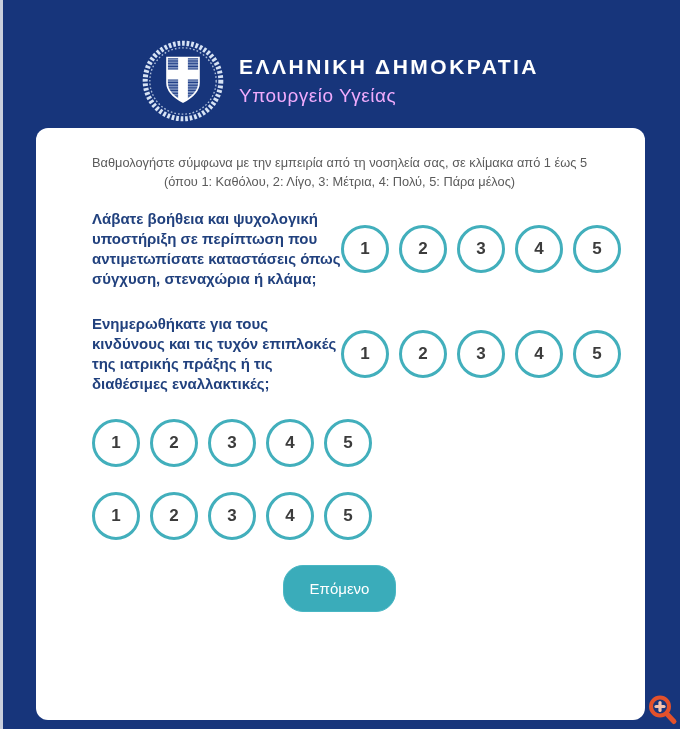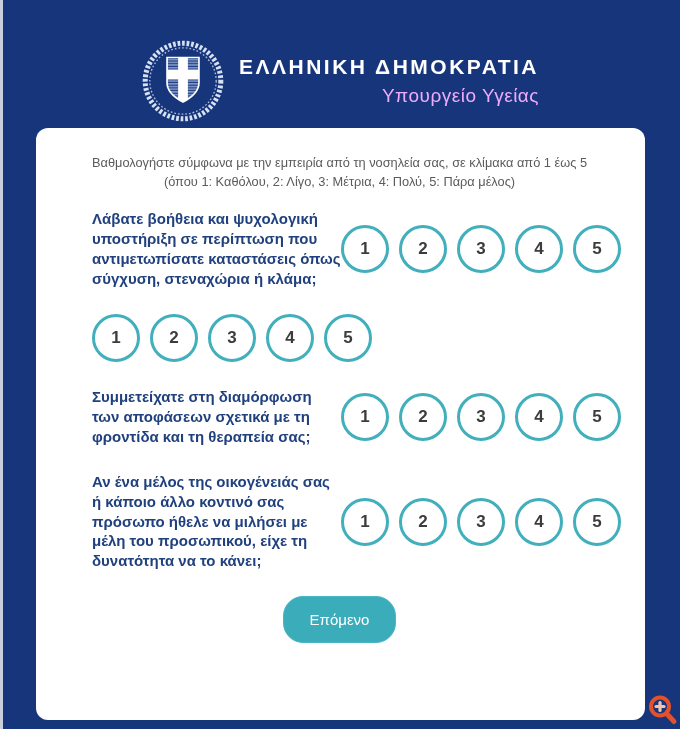--- a/index.html
+++ b/index.html
@@ -15,21 +15,20 @@
     background: #c9cfdd; z-index: 5;
   }
   
   .header {
     height: 152px;
     display: flex;
     align-items: center;
     justify-content: center;
     gap: 14px;
     padding-top: 9px;
-    text-align: right;
   }
   .logo { width: 84px; height: 90px; flex: 0 0 auto; }
   .header-text { display: flex; flex-direction: column; gap: 6px; }
   .header-title {
     color: #ffffff;
     font-size: 21px;
     font-weight: bold;
     letter-spacing: 2.5px;
   }
   .header-subtitle {
@@ -158,42 +157,41 @@
       <div class="rating-group">
         <button class="rating-circle">1</button>
         <button class="rating-circle">2</button>
         <button class="rating-circle">3</button>
         <button class="rating-circle">4</button>
         <button class="rating-circle">5</button>
       </div>
     </div>
 
     <div class="q-row">
-      <div class="rating-group">
-        <button class="rating-circle">1</button>
-        <button class="rating-circle">2</button>
-        <button class="rating-circle">3</button>
-        <button class="rating-circle">4</button>
-        <button class="rating-circle">5</button>
-      </div>
-    </div>
-
-    <div class="q-row">
-      <div class="q-text">Συμμετείχατε στη διαμόρφωση των αποφάσεων σχετικά με τη φροντίδα και τη θεραπεία σας;</div>
-      <div class="rating-group">
-        <button class="rating-circle">1</button>
-        <button class="rating-circle">2</button>
-        <button class="rating-circle">3</button>
-        <button class="rating-circle">4</button>
-        <button class="rating-circle">5</button>
-      </div>
-    </div>
-
-    <div class="q-row">
-      <div class="q-text">Αν ένα μέλος της οικογένειάς σας ή κάποιο άλλο κοντινό σας πρόσωπο ήθελε να μιλήσει με μέλη του προσωπικού, είχε τη δυνατότητα να το κάνει;</div>
+      <div class="q-text">Ενημερωθήκατε για τους κινδύνους και τις τυχόν επιπλοκές της ιατρικής πράξης ή τις διαθέσιμες εναλλακτικές;</div>
+      <div class="rating-group">
+        <button class="rating-circle">1</button>
+        <button class="rating-circle">2</button>
+        <button class="rating-circle">3</button>
+        <button class="rating-circle">4</button>
+        <button class="rating-circle">5</button>
+      </div>
+    </div>
+
+    <div class="q-row">
+      <div class="rating-group">
+        <button class="rating-circle">1</button>
+        <button class="rating-circle">2</button>
+        <button class="rating-circle">3</button>
+        <button class="rating-circle">4</button>
+        <button class="rating-circle">5</button>
+      </div>
+    </div>
+
+    <div class="q-row">
       <div class="rating-group">
         <button class="rating-circle">1</button>
         <button class="rating-circle">2</button>
         <button class="rating-circle">3</button>
         <button class="rating-circle">4</button>
         <button class="rating-circle">5</button>
       </div>
     </div>
 
   </div>

